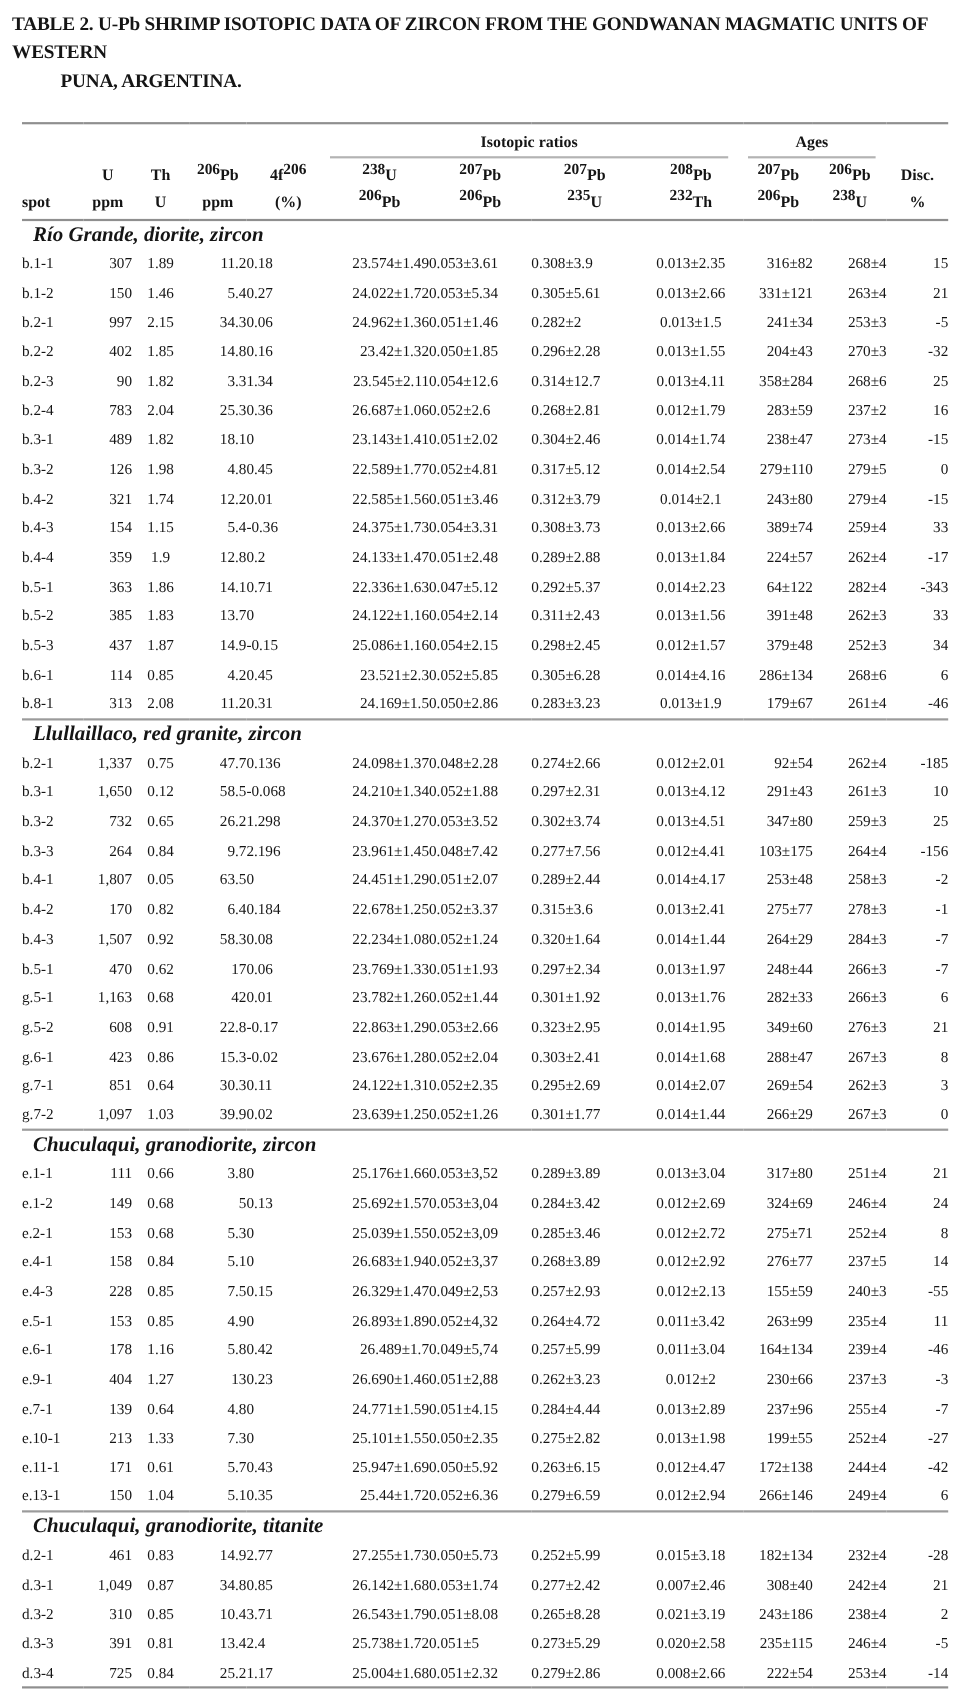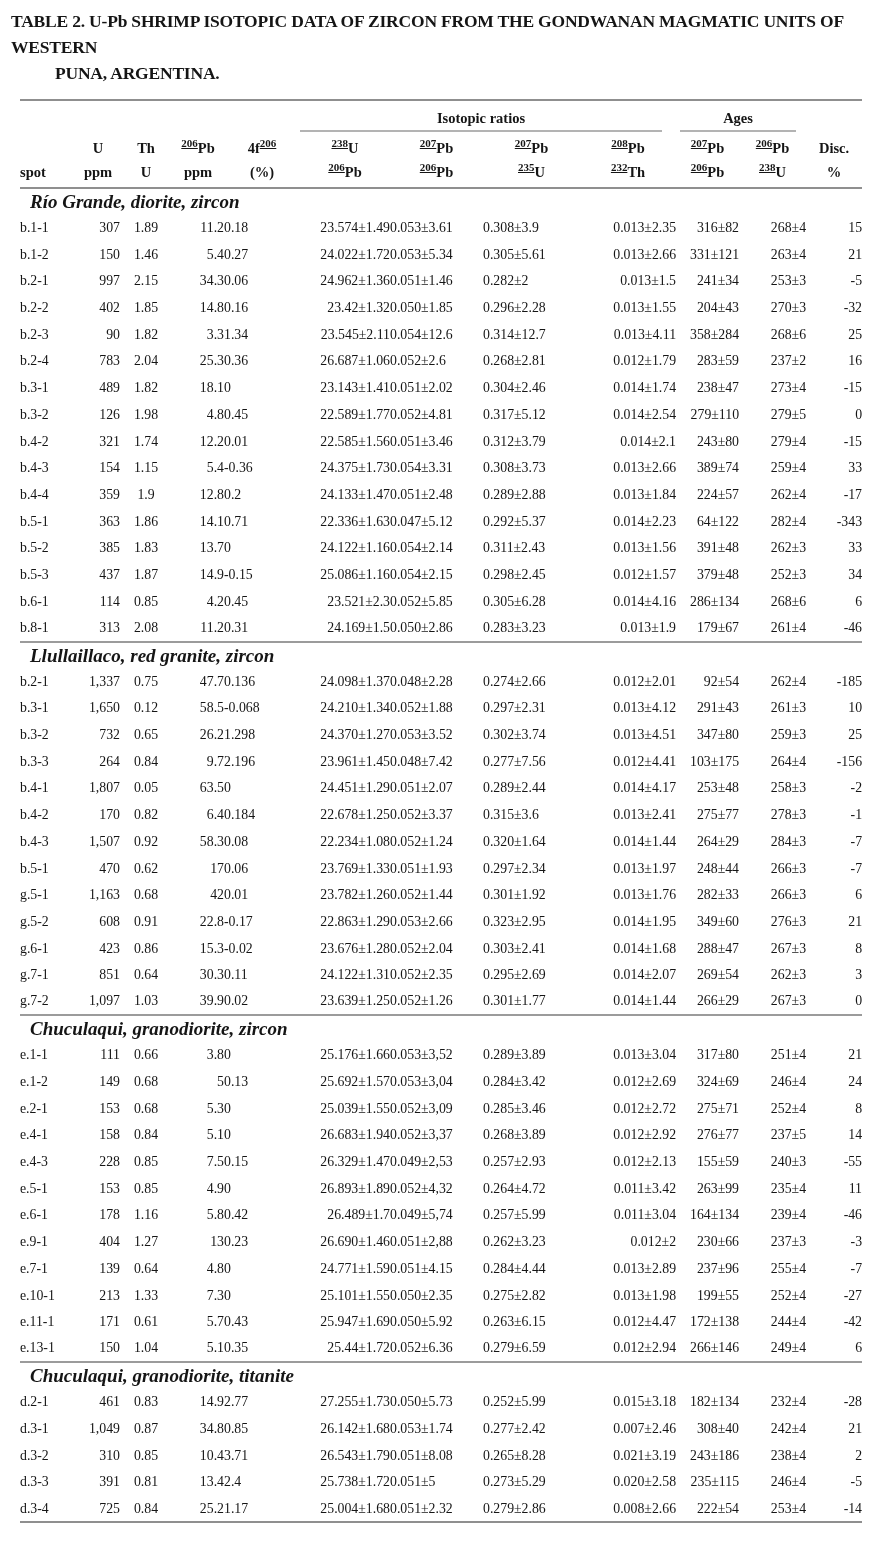--- a/index.html
+++ b/index.html
@@ -16,21 +16,21 @@
     margin: 8px 4px 0 11px;
     font-weight: bold;
     font-size: 17.5px;
     line-height: 26px;
     letter-spacing: -0.2px;
   }
   .title-line2 { display: block; margin-left: 44px; }
 
   table.tbl {
     margin-left: 20px;
-    margin-top: 13px;
+    margin-top: 25px;
     width: 842px;
     border-collapse: collapse;
     table-layout: fixed;
     border-top: 2px solid #8f8f8f;
     border-bottom: 2px solid #8f8f8f;
     font-size: 13.8px;
   }
   .tbl th, .tbl td { padding: 0; vertical-align: middle; font-weight: normal; }
 
   
@@ -48,21 +48,21 @@
 
   
   tr.colhead-row { height: 56px; }
   tr.colhead-row th {
     font-weight: bold;
     font-size: 14.5px;
     text-align: center;
     border-bottom: 2px solid #8f8f8f;
   }
   .h-top, .h-bot { display: block; line-height: 24px; }
-  sup { font-size: 11px; line-height: 0; text-decoration: underline; }
+  sup { font-size: 14px; line-height: 0; }
 
   
   tbody tr { height: 26.7px; }
   tbody td { white-space: nowrap; overflow: hidden; }
   tr.section-row td {
     font-weight: bold;
     font-style: italic;
     font-size: 19px;
     text-align: left;
     padding-left: 10px;
@@ -72,21 +72,21 @@
 
   
   .c-spot { text-align: left;  padding-left: 11px; }
   .c-u    { text-align: right; padding-right: 6px; }
   .c-thu  { text-align: center; }
   .c-pb   { text-align: right; padding-right: 8px; }
   .c-f4   { text-align: left;  padding-left: 23px; }
   .c-r1   { text-align: right; padding-right: 7px; }
   .c-r2   { text-align: left;  padding-left: 7px; }
   .c-r3   { text-align: left;  padding-left: 10px; }
-  .c-r4   { text-align: right;  padding-left: 11px; }
+  .c-r4   { text-align: center;  padding-left: 11px; }
   .c-a1   { text-align: right; padding-right: 7px; font-family: Liberation Serif, serif; }
   .c-a2   { text-align: right; padding-right: 7px; }
   .c-disc { text-align: right; padding-right: 12px; }
 </style>
 </head>
 <body>
 
 <div class="page">
 
   <div class="title-block">

